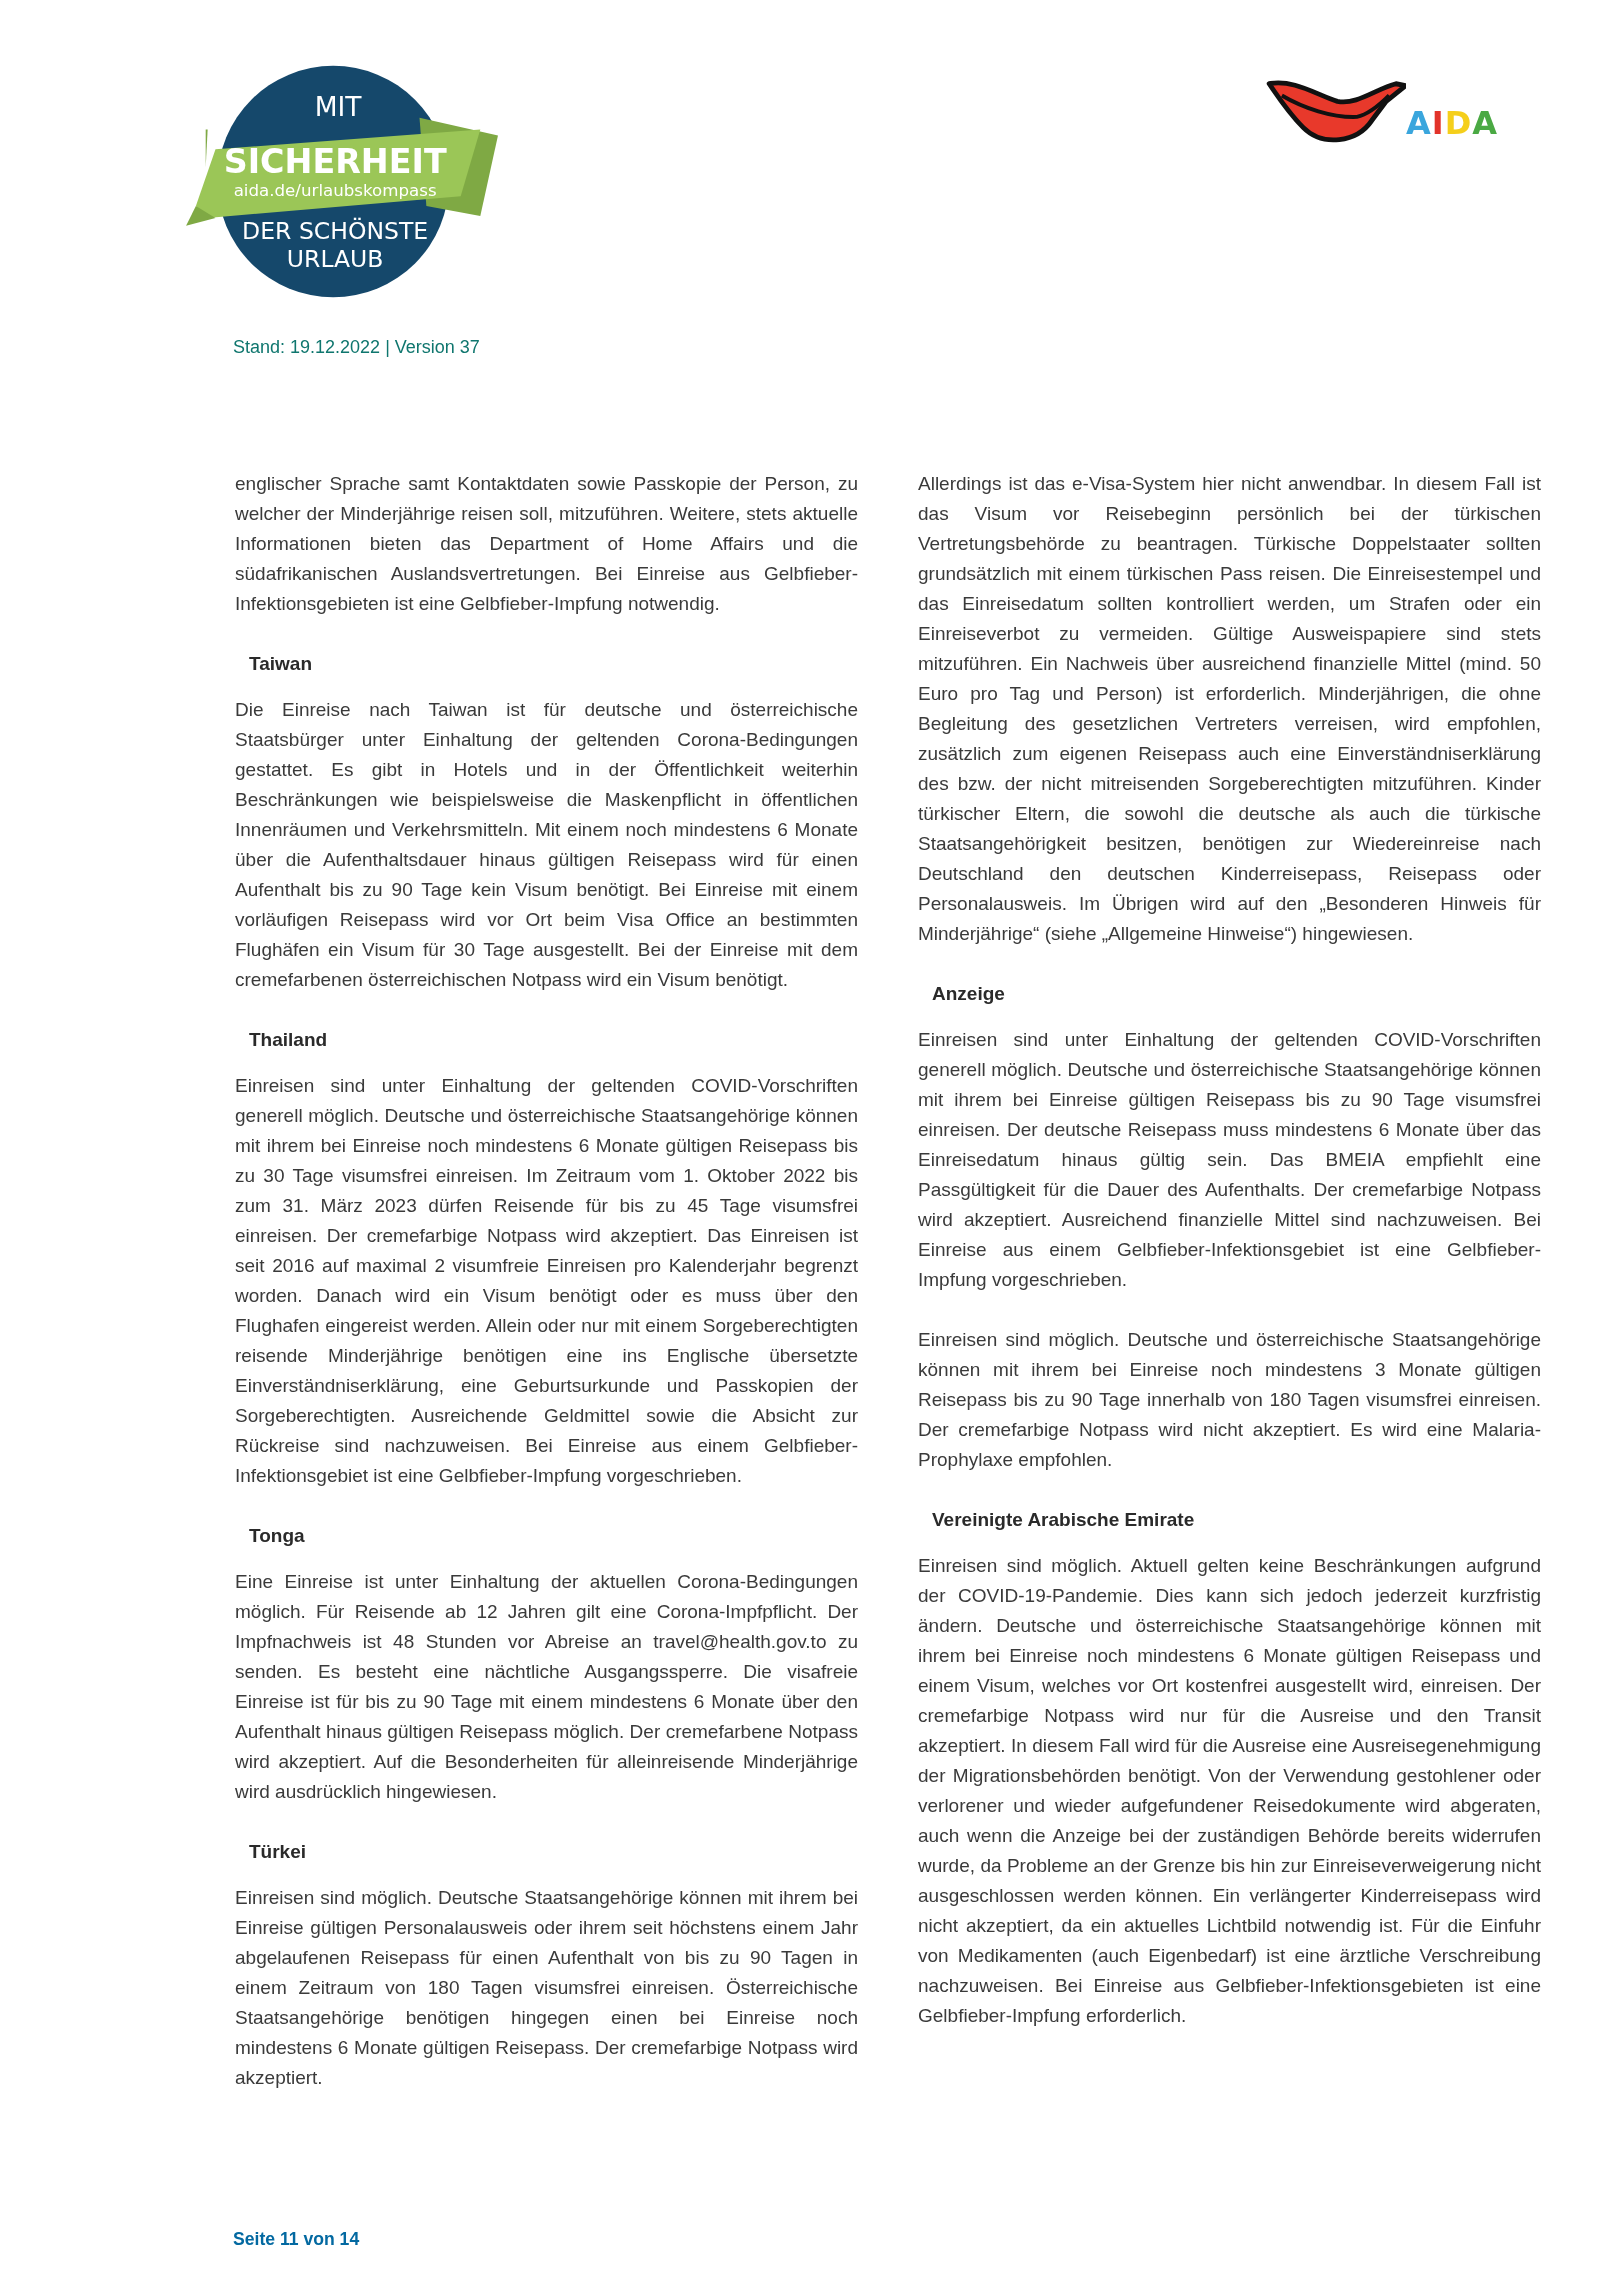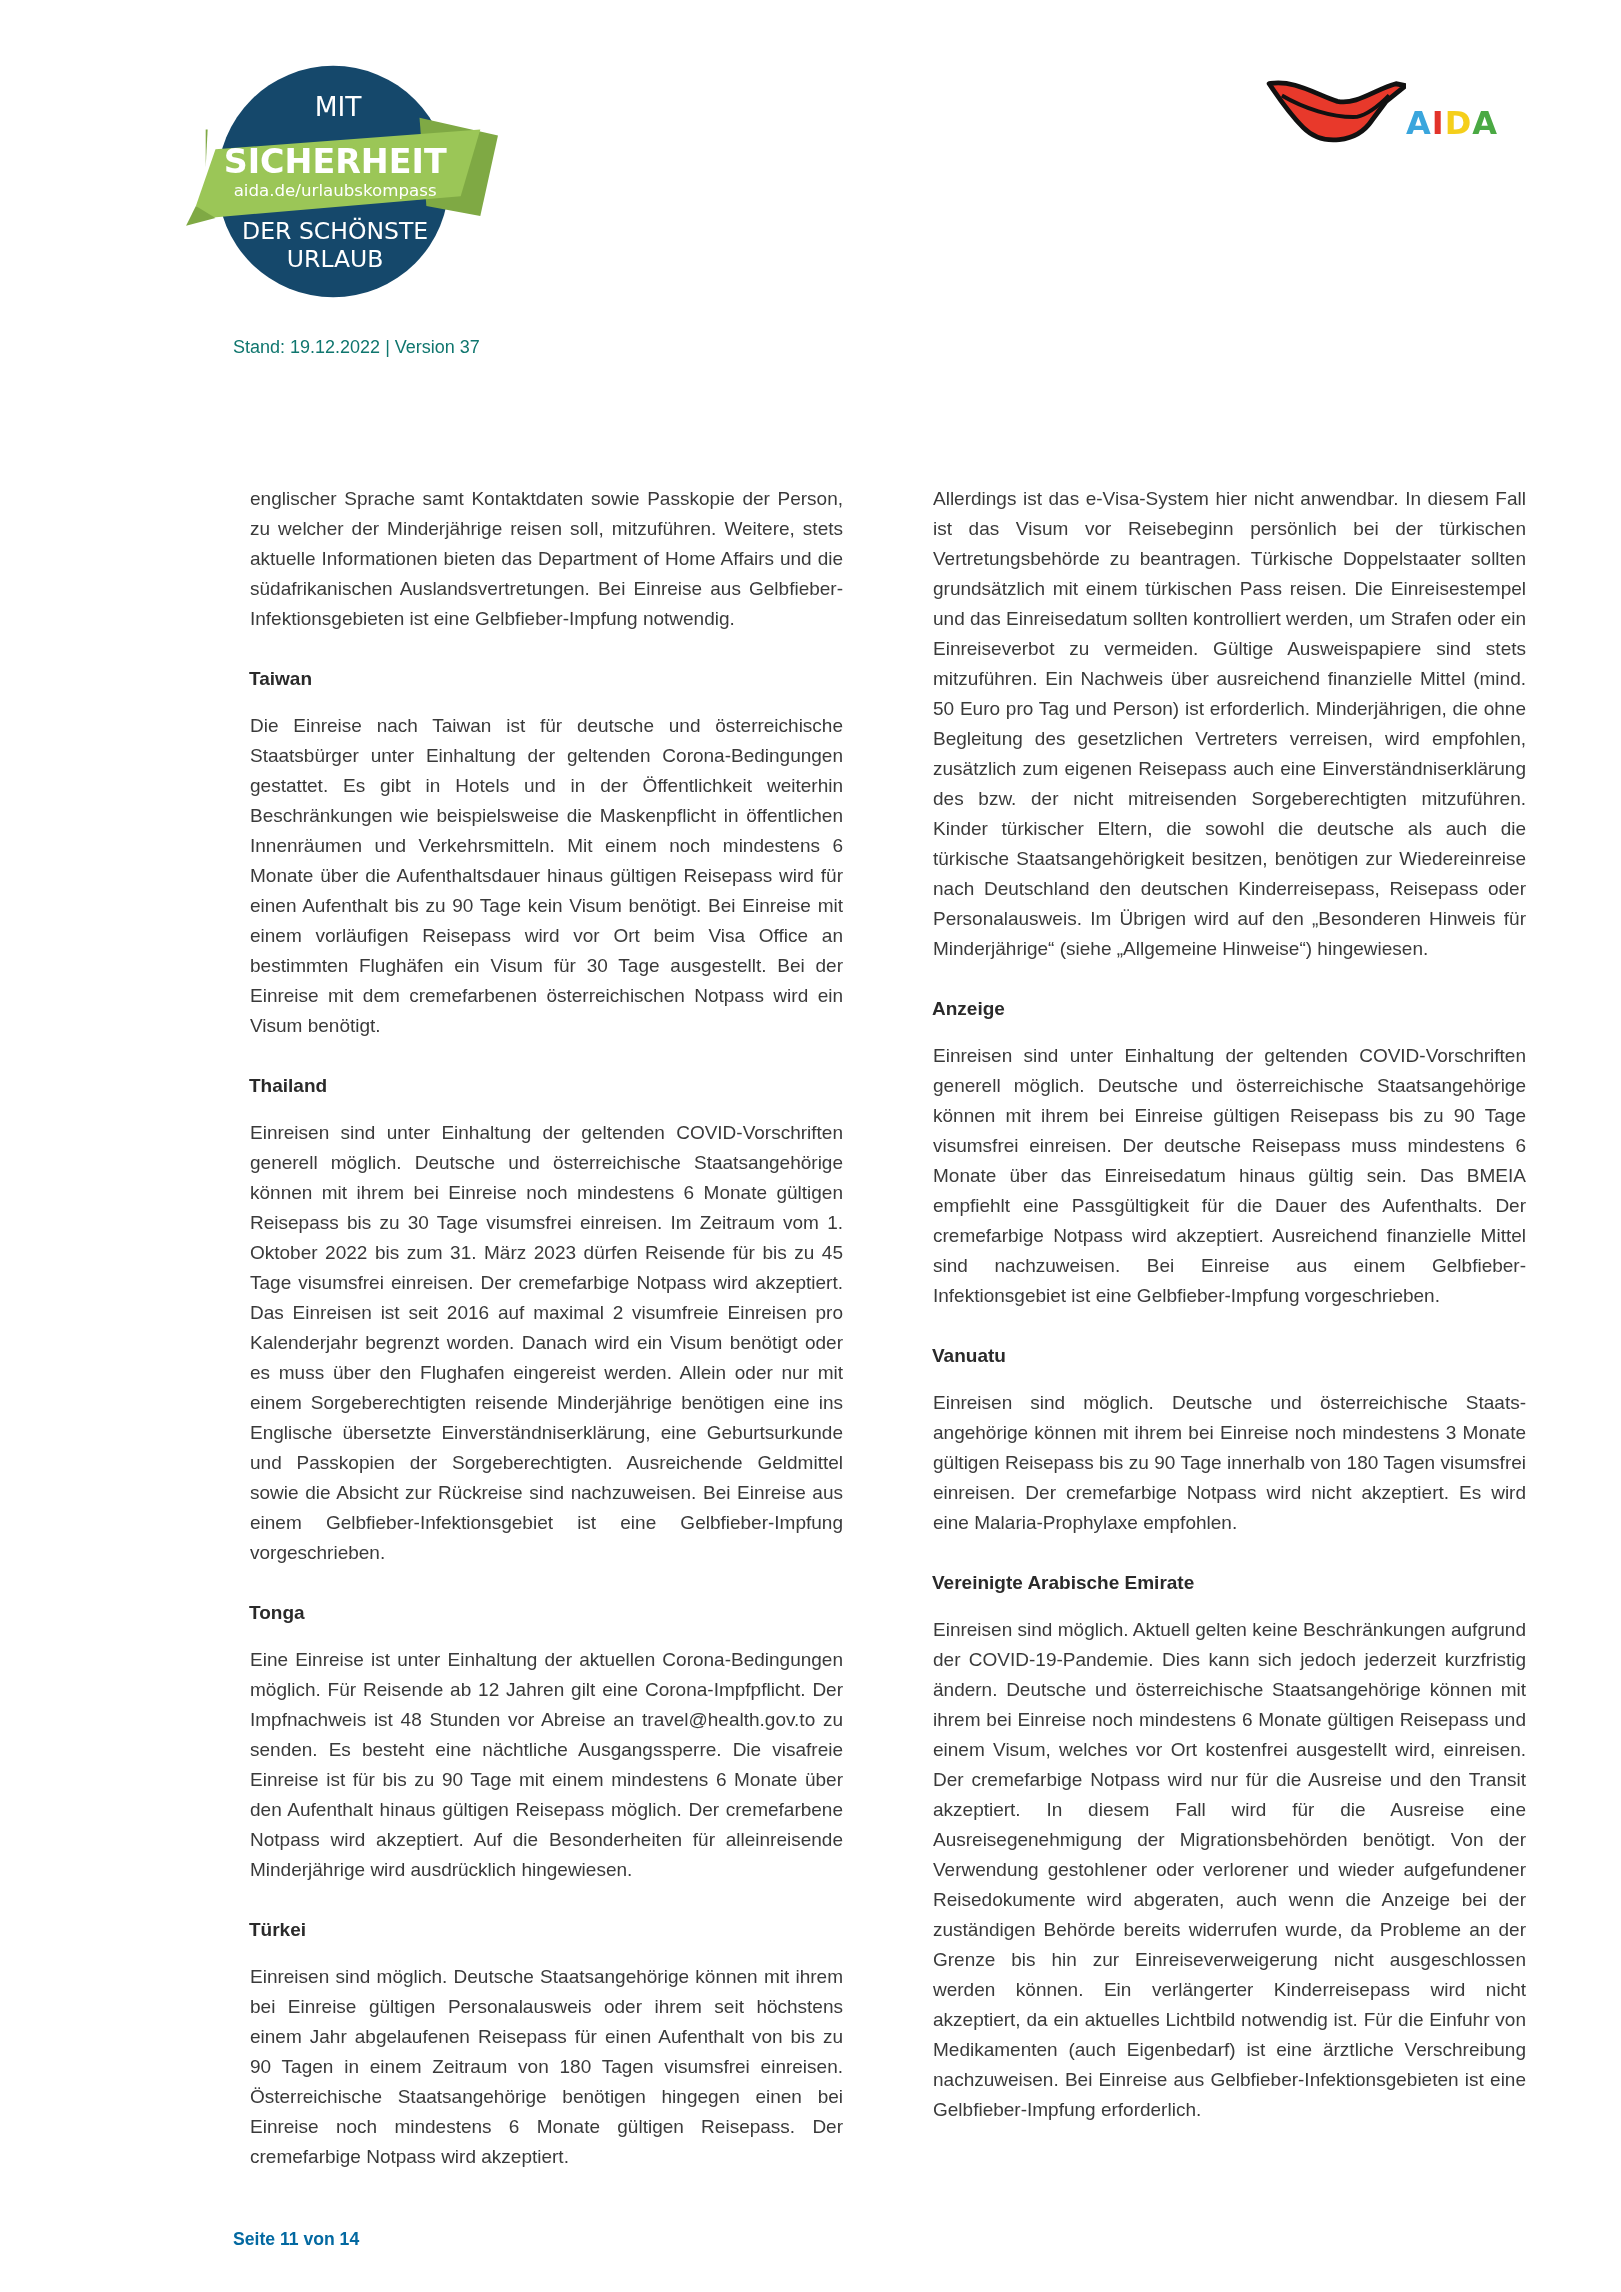--- a/index.html
+++ b/index.html
@@ -11,21 +11,21 @@
     .logo { position: absolute; left: 1264px; top: 69px; width: 314px; height: 98px; }
     .aida-word { position: absolute; left: 142px; top: 35px; font-weight: bold; font-size: 32px;
                  letter-spacing: 1px; font-family: "DejaVu Sans", sans-serif; }
     .aida-word span { display: inline-block; }
     .col { position: absolute; top: 467px; width: 627px; font-size: 19px; line-height: 30px; text-align: justify;
            hyphens: manual; }
     .col-left { left: 233px; }
     .col-right { left: 916px; }
     .section { margin-bottom: 30px; }
     .section h2 { font-size: 19px; font-weight: bold; margin: 16px; line-height: 30px; color: #2a2a2a; }
-    .section p { margin: 17px; }
+    .section p { margin: 2px; }
     .footer { position: absolute; left: 233px; top: 2229px; font-size: 17.6px; font-weight: bold; color: #0369a1; }
   </style>
 </head>
 <body>
 
 <div class="badge">
   <svg width="314" height="255" viewBox="0 0 320 260">
     <circle cx="150" cy="125" r="118" fill="#15486b"></circle>
     <path d="M 238 60 L 318 78 L 300 160 L 245 150 Z" fill="#7fa944"></path>
     <path d="M 20 110 L 22 72 L 20 72 Z" fill="#7fa944"></path>
@@ -75,21 +75,20 @@
 
 <div class="col col-right">
   <div class="section">
     <p>Allerdings ist das e-Visa-System hier nicht anwendbar. In diesem Fall ist das Visum vor Reisebeginn persönlich bei der türkischen Vertretungsbehörde zu beantragen. Türkische Doppelstaater sollten grundsätzlich mit einem türkischen Pass reisen. Die Ein­reisestempel und das Einreisedatum sollten kontrolliert werden, um Strafen oder ein Einreiseverbot zu vermeiden. Gültige Aus­weispapiere sind stets mitzuführen. Ein Nachweis über aus­reichend finanzielle Mittel (mind. 50 Euro pro Tag und Person) ist erforderlich. Minderjährigen, die ohne Begleitung des gesetz­lichen Vertreters verreisen, wird empfohlen, zusätzlich zum eigenen Reisepass auch eine Einverständniserklärung des bzw. der nicht mitreisenden Sorgeberechtigten mitzuführen. Kinder türkischer Eltern, die sowohl die deutsche als auch die türkische Staatsangehörigkeit besitzen, benötigen zur Wiedereinreise nach Deutschland den deutschen Kinderreisepass, Reisepass oder Personalausweis. Im Übrigen wird auf den „Besonderen Hinweis für Minderjährige“ (siehe „Allgemeine Hinweise“) hingewiesen.</p>
   </div>
   <div class="section">
     <h2>Anzeige</h2>
     <p>Einreisen sind unter Einhaltung der geltenden COVID-Vorschriften generell möglich. Deutsche und österreichische Staatsangehörige können mit ihrem bei Einreise gültigen Reisepass bis zu 90 Tage visumsfrei einreisen. Der deutsche Reisepass muss mindestens 6 Monate über das Einreisedatum hinaus gültig sein. Das BMEIA empfiehlt eine Passgültigkeit für die Dauer des Aufenthalts. Der cremefarbige Notpass wird akzeptiert. Ausreichend finanzielle Mittel sind nachzuweisen. Bei Einreise aus einem Gelbfieber-Infektionsgebiet ist eine Gelbfieber-Impfung vorgeschrieben.</p>
   </div>
   <div class="section">
-    <h2>Vanuatu</h2>
     <p>Einreisen sind möglich. Deutsche und österreichische Staats­angehörige können mit ihrem bei Einreise noch mindestens 3 Monate gültigen Reisepass bis zu 90 Tage innerhalb von 180 Tagen visumsfrei einreisen. Der cremefarbige Notpass wird nicht akzeptiert. Es wird eine Malaria-Prophylaxe empfohlen.</p>
   </div>
   <div class="section">
     <h2>Vereinigte Arabische Emirate</h2>
     <p>Einreisen sind möglich. Aktuell gelten keine Beschränkungen aufgrund der COVID-19-Pandemie. Dies kann sich jedoch jeder­zeit kurzfristig ändern. Deutsche und österreichische Staats­angehörige können mit ihrem bei Einreise noch mindestens 6 Monate gültigen Reisepass und einem Visum, welches vor Ort kostenfrei ausgestellt wird, einreisen. Der cremefarbige Notpass wird nur für die Ausreise und den Transit akzeptiert. In diesem Fall wird für die Ausreise eine Ausreisegenehmigung der Migrationsbehörden benötigt. Von der Verwendung gestohlener oder verlorener und wieder aufgefundener Reisedokumente wird abgeraten, auch wenn die Anzeige bei der zuständigen Be­hörde bereits widerrufen wurde, da Probleme an der Grenze bis hin zur Einreiseverweigerung nicht ausgeschlossen werden können. Ein verlängerter Kinderreisepass wird nicht akzeptiert, da ein aktuelles Lichtbild notwendig ist. Für die Einfuhr von Medikamenten (auch Eigenbedarf) ist eine ärztliche Ver­schreibung nachzuweisen. Bei Einreise aus Gelbfieber-Infektions­gebieten ist eine Gelbfieber-Impfung erforderlich.</p>
   </div>
 </div>
 
 <div class="footer">Seite 11 von 14</div>
 

